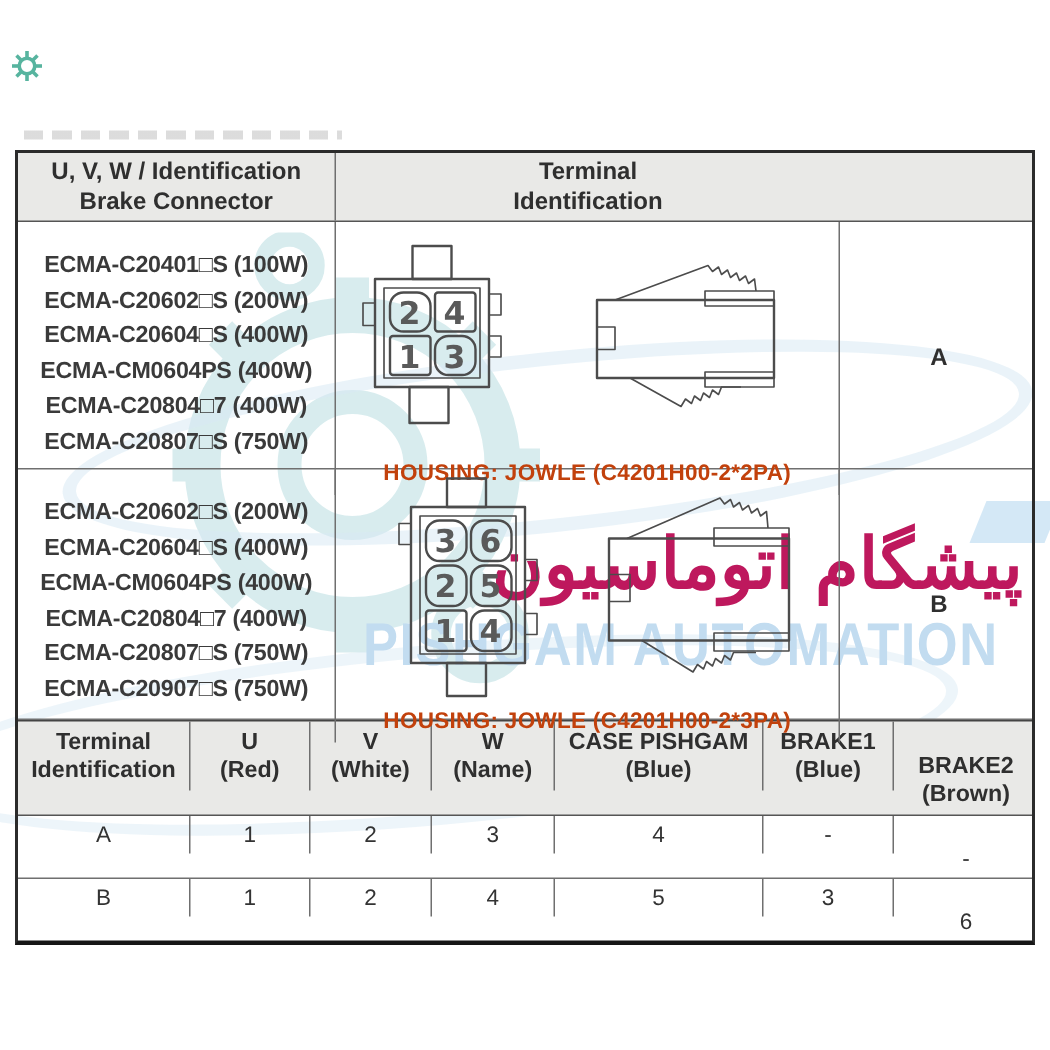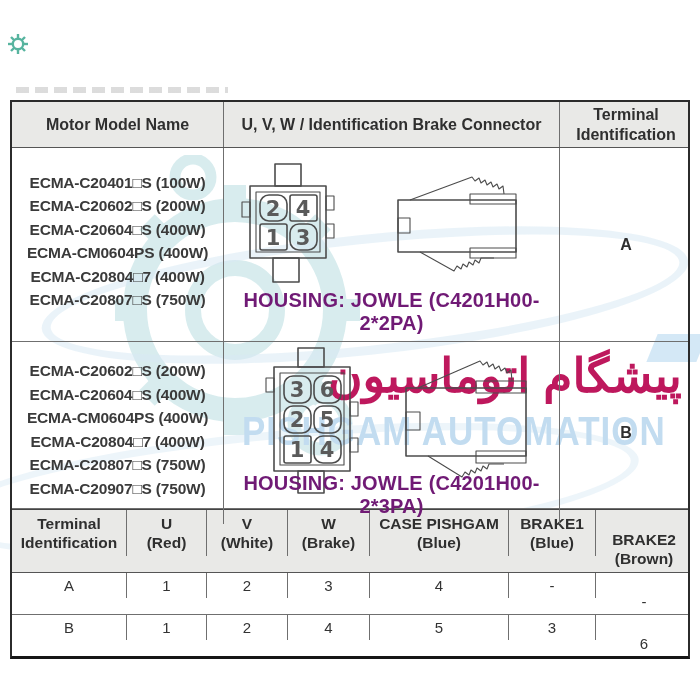--- a/index.html
+++ b/index.html
@@ -62,29 +62,29 @@
   .body-row { border-bottom:1px solid #6f6f6f; }
   .models {
     display:flex; flex-direction:column; justify-content:center; align-items:center;
     padding:18px 2px 24px 2px; gap:1px;
   }
   .models .m {
     font-size:15.5px; font-weight:600; color:#3a3a3a; line-height:22.5px;
     letter-spacing:-.2px; white-space:nowrap;
   }
   .conn-cell { position:relative; }
-  .row-a-h { height:194px; }
+  .row-a-h { height:165px; }
   .row-b-h { height:167px; }
   .front-a { position:absolute; left:16px; top:12px; }
   .side-a  { position:absolute; left:158px; top:22px; }
   .front-b { position:absolute; left:40px; top:4px; }
   .side-b  { position:absolute; left:168px; top:10px; }
   .housing {
     position:absolute; left:0; right:0; bottom:6px; text-align:center;
-    font-size:20px; font-weight:600; color:#701a75; letter-spacing:.2px;
+    font-size:15px; font-weight:600; color:#c2410c; letter-spacing:.2px;
   }
   .tid {
     display:flex; align-items:center; justify-content:center;
     font-size:16px; font-weight:600; color:#2f2f2f;
   }
 
   
   .pt-row { display:grid; grid-template-columns:115px 80px 81px 82px 139px 87px 96px; }
   .pt-row > .c { border-right:1px solid #6f6f6f; }
   .pt-row > .c:last-child { border-right:none;margin-top:16px; }
@@ -148,21 +148,20 @@
       <line x1="17" y1="3" x2="14" y2="6"></line>
         <line x1="6" y1="14" x2="3" y2="17"></line>
     </g>
   </svg>
 
   <div class="faint-strip"></div>
 
   <div class="table-wrap">
 
     <div class="row hdr">
-      <div class="c">Motor Model Name</div>
       <div class="c">U, V, W / Identification Brake Connector</div>
       <div class="c">
         <span>Terminal</span>
         <span>Identification</span>
       </div>
     </div>
 
     <div class="row body-row row-a-h">
       <div class="c models">
         <span class="m">ECMA-C20401□S (100W)</span>
@@ -259,21 +258,21 @@
       <div class="c">
         <span>U</span>
         <span>(Red)</span>
       </div>
       <div class="c">
         <span>V</span>
         <span>(White)</span>
       </div>
       <div class="c">
         <span>W</span>
-        <span>(Brake)</span>
+        <span>(Name)</span>
       </div>
       <div class="c">
         <span>CASE PISHGAM</span>
         <span>(Blue)</span>
       </div>
       <div class="c">
         <span>BRAKE1</span>
         <span>(Blue)</span>
       </div>
       <div class="c">

